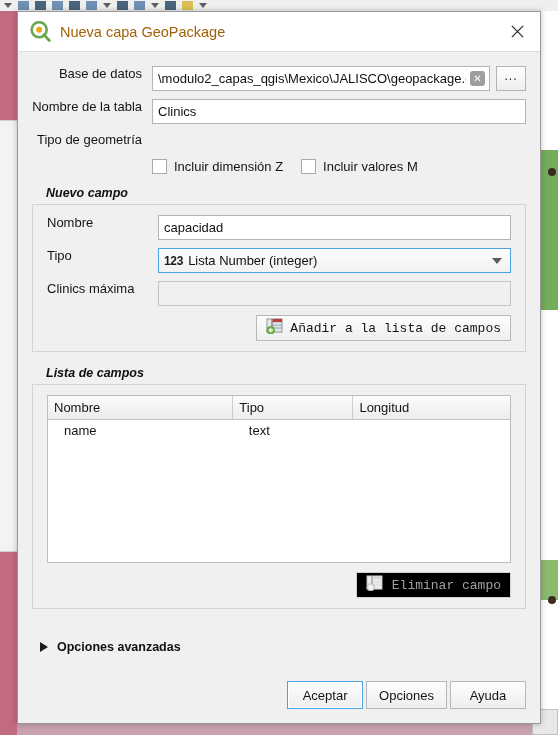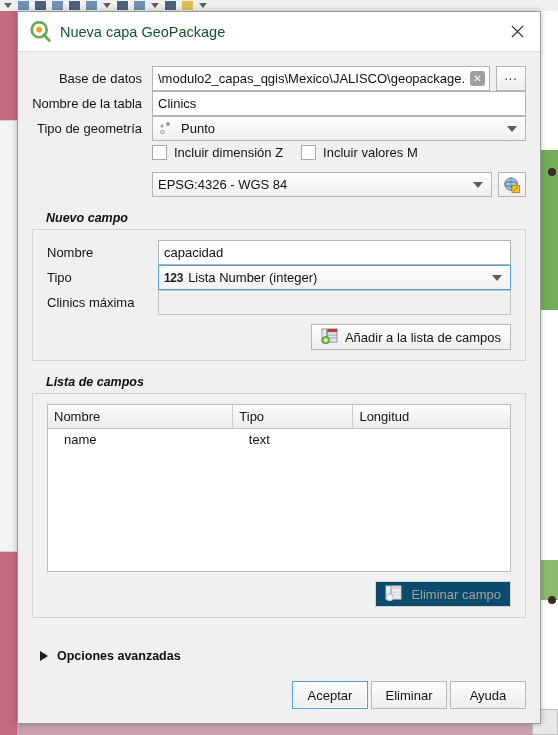--- a/index.html
+++ b/index.html
@@ -116,21 +116,21 @@
     height: 39px;
     background: #ffffff;
     border-bottom: 1px solid #dcdcdc;
     display: flex;
     align-items: center;
     padding: 0 10px 0 12px;
     flex: 0 0 auto;
   }
   .title-text {
     font-size: 14.5px;
-    color: #14532d;
+    color: #a16207;
     margin-left: 9px;
     flex: 1 1 auto;
     white-space: nowrap;
   }
   .qgis-logo { width: 21px; height: 21px; flex: 0 0 auto; }
   .close-btn {
     width: 26px; height: 26px;
     display: flex; align-items: center; justify-content: center;
     cursor: pointer;
     flex: 0 0 auto;
@@ -142,22 +142,21 @@
     flex: 1 1 auto;
     padding: 14px 14px 0 14px;
     display: flex;
     flex-direction: column;
     box-sizing: border-box;
   }
 
   
   .row {
     display: flex;
-    align-items: center;
-    margin-bottom: 0;
+    margin-bottom: 8px;
   }
   .lbl {
     width: 110px;
     text-align: right;
     padding-right: 10px;
     font-size: 13px;
     color: #141414;
     flex: 0 0 auto;
     white-space: nowrap;
   }
@@ -299,39 +298,39 @@
   }
   .field.disabled {
     background: #f0f0f0;
     border: 1px solid #c4c4c4;
   }
   .field.focused {
     border: 1px solid #4ba3e3;
     background: linear-gradient(#fdfdfd, #f2f2f2);
   }
 
-  .btn-right { display: flex; justify-content: flex-end; margin-top: 9px; }
+  .btn-right { display: flex; justify-content: flex-end; margin-top: 9px; font-family: Liberation Mono, monospace; }
   .icon-btn {
     display: flex;
     align-items: center;
     gap: 7px;
     height: 26px;
     padding: 0 9px;
     border: 1px solid #b8b8b8;
     background: linear-gradient(#fdfdfd, #efefef);
     font-size: 13px;
     color: #141414;
     box-sizing: border-box;
     cursor: pointer;
     white-space: nowrap;
   }
   .icon-btn.disabled {
     color: #a0a0a0;
     border-color: #d0d0d0;
-    background: #0c4a6e;
+    background: #000000;
     cursor: default;
     gap: 9px;
   }
 
   
   .table-wrap {
     background: #ffffff;
     border: 1px solid #bdbdbd;
     box-sizing: border-box;
     height: 168px;
@@ -469,57 +468,29 @@
 
     <div class="row">
       <span class="lbl">Nombre de la tabla</span>
       <div class="field">
         <span class="txt">Clinics</span>
       </div>
     </div>
 
     <div class="row">
       <span class="lbl">Tipo de geometría</span>
-      <div class="field combo">
-        <span style="display:flex;align-items:center;overflow:hidden">
-          <span class="geom-dots">
-            <svg viewBox="0 0 17 15" width="17" height="15">
-              <circle cx="4" cy="5" r="1.5" fill="#9a9a9a"></circle>
-              <circle cx="10" cy="3" r="1.9" fill="#9a9a9a"></circle>
-              <circle cx="4.5" cy="11" r="1.7" fill="none" stroke="#9a9a9a" stroke-width="1"></circle>
-            </svg>
-          </span>
-          <span class="txt">Punto</span>
-        </span>
-        <span class="caret"></span>
-      </div>
     </div>
 
     <div class="chk-row">
       <span class="chk"></span>
       <span class="chk-lbl">Incluir dimensión Z</span>
       <span class="chk"></span>
       <span class="chk-lbl">Incluir valores M</span>
     </div>
 
-    <div class="crs-row">
-      <div class="field combo" style="flex:1 1 auto">
-        <span class="txt">EPSG:4326 - WGS 84</span>
-        <span class="caret"></span>
-      </div>
-      <div class="globe-btn">
-        <svg viewBox="0 0 20 20" width="18" height="18">
-          <circle cx="9" cy="9" r="7" fill="#9fc4e0" stroke="#5b7d96" stroke-width="1"></circle>
-          <ellipse cx="9" cy="9" rx="7" ry="2.8" fill="none" stroke="#5b7d96" stroke-width=".8"></ellipse>
-          <path d="M9 2 v14 M2.2 7 h13.6 M2.2 11 h13.6" stroke="#5b7d96" stroke-width=".7" fill="none"></path>
-          <rect x="10" y="10.5" width="8.5" height="8" fill="#f2c230" stroke="#9a7a12" stroke-width=".8"></rect>
-          <path d="M11.5 17 L16.5 12" stroke="#8a6b10" stroke-width="1"></path>
-        </svg>
-      </div>
-    </div>
 
     <div class="group">
       <div class="group-title">Nuevo campo</div>
       <div class="group-frame">
 
         <div class="row">
           <span class="grp-lbl">Nombre</span>
           <div class="field">
             <span class="txt">capacidad</span>
           </div>
@@ -603,17 +574,17 @@
 
     <div class="advanced">
       <span class="tri"></span>
       <span class="adv-lbl">Opciones avanzadas</span>
     </div>
 
   </div>
 
   <div class="footer">
     <div class="btn default">Aceptar</div>
-    <div class="btn">Eliminar</div>
+    <div class="btn">Opciones</div>
     <div class="btn">Ayuda</div>
   </div>
 
 </div>
 
 </body></html>

